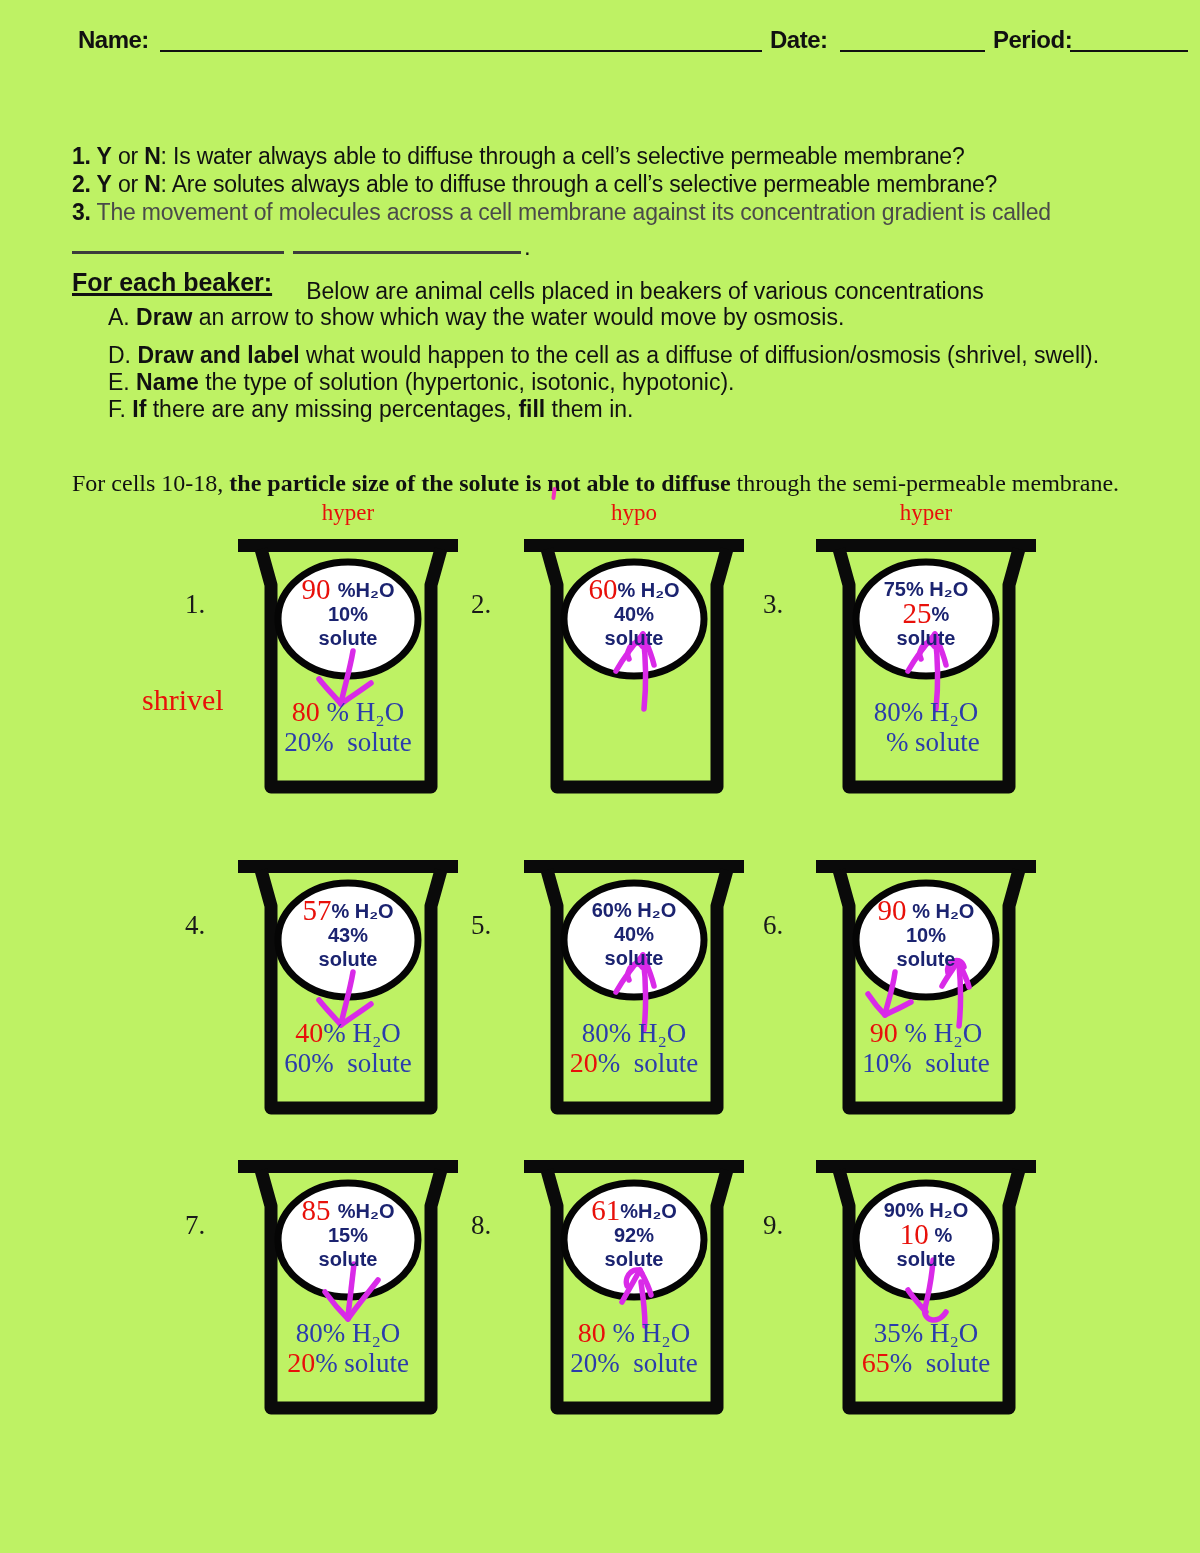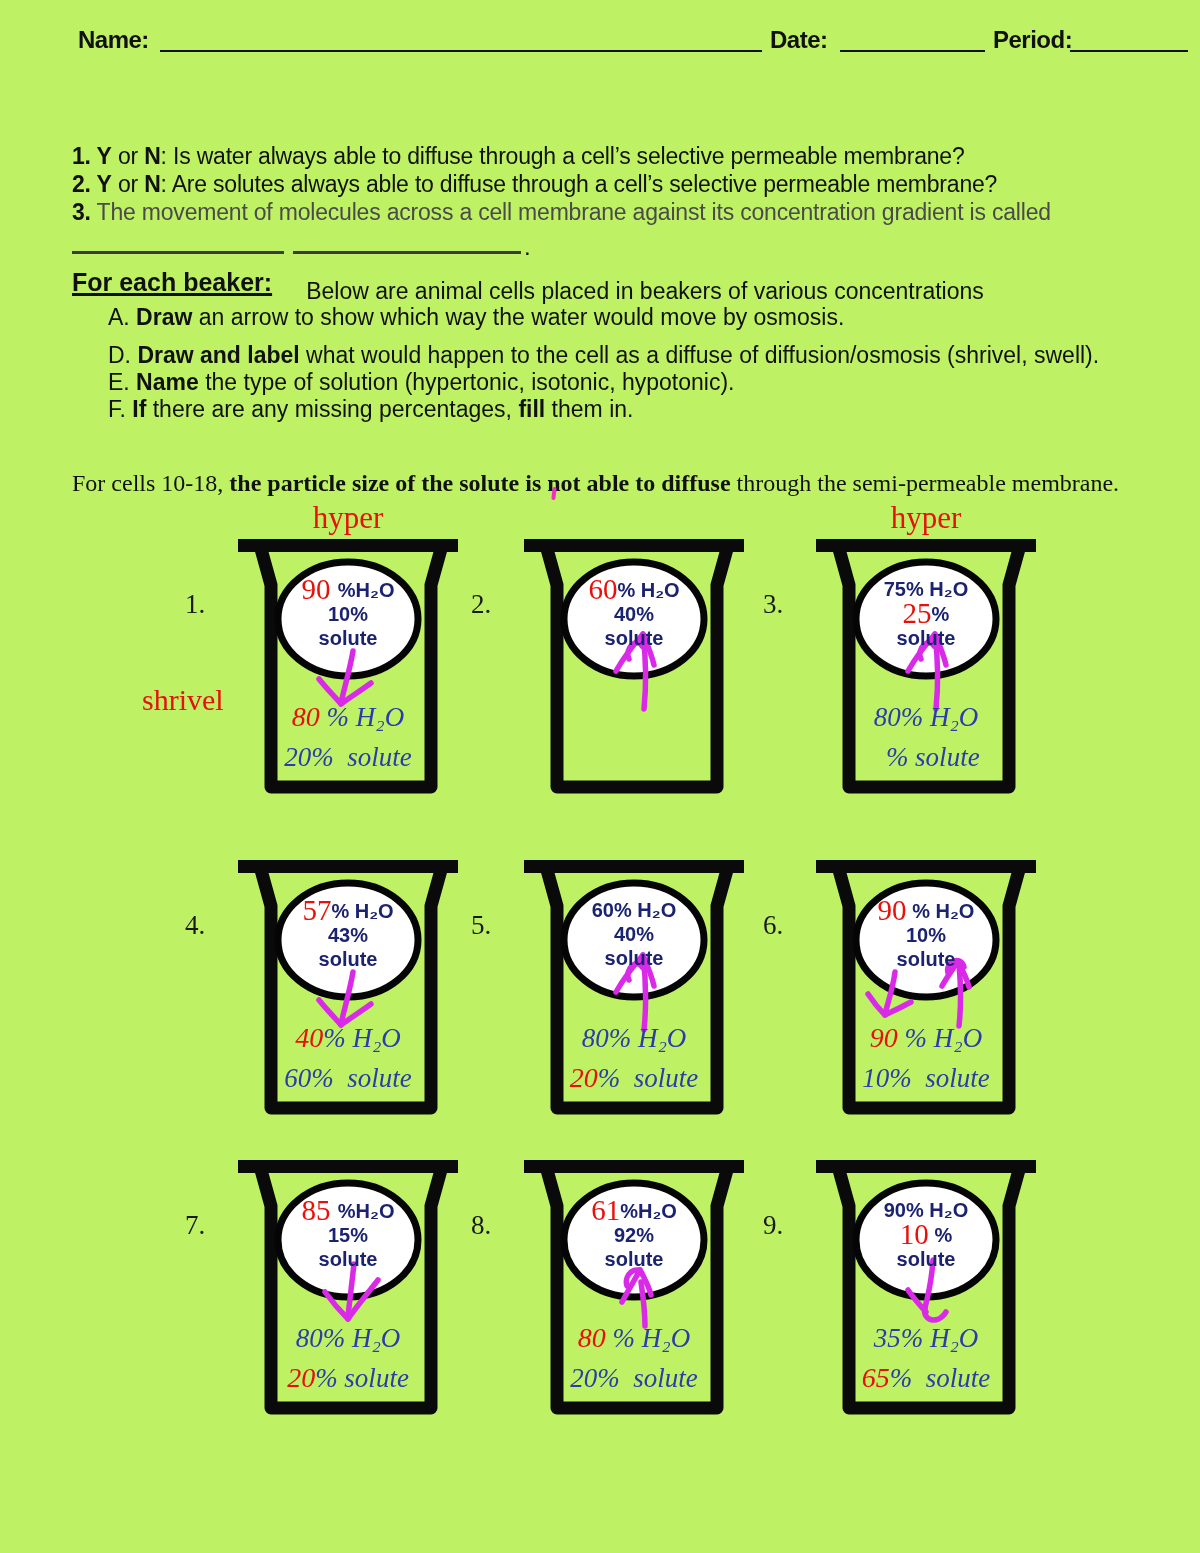--- a/index.html
+++ b/index.html
@@ -22,29 +22,29 @@
   .step{font-size:23px;line-height:27px;white-space:nowrap;}
   .step b{font-weight:700;}
   
   #note{left:72px;top:470px;font-family:"Liberation Serif","DejaVu Serif",serif;font-size:24px;white-space:nowrap;}
   #note b{font-weight:700;}
   
   .beaker-unit{position:absolute;width:222px;height:265px;}
   .bk-svg{position:absolute;left:0;top:0;overflow:visible;}
   .bk-num{position:absolute;left:-52px;top:52px;font-family:"Liberation Serif","DejaVu Serif",serif;font-size:27px;color:#1a1a1a;}
   .bk-label{position:absolute;left:0;top:-37px;width:222px;text-align:center;
-            font-family:"Liberation Serif","DejaVu Serif",serif;font-size:31px;color:#e8100a;}
+            font-family:"Liberation Serif","DejaVu Serif",serif;font-size:23px;color:#e8100a;}
   .bk-side{position:absolute;left:-95px;top:146px;font-family:"Liberation Serif","DejaVu Serif",serif;
            font-size:30px;color:#e8100a;}
   .cell-text{position:absolute;left:21px;top:40px;width:180px;text-align:center;
              font-weight:700;font-size:20px;line-height:24px;color:#1b2370;letter-spacing:0;}
   .cell-text .red{font-family:"Liberation Serif","DejaVu Serif",serif;font-weight:400;font-size:29px;
                   color:#e8100a;vertical-align:-2px;letter-spacing:0;}
   .bk-bottom{position:absolute;left:0px;top:160px;width:222px;text-align:center;
-             font-family:"Liberation Serif","DejaVu Serif",serif;font-size:27px;line-height:40px;color:#2b3cab;font-style:italic;}
+             font-family:"Liberation Serif","DejaVu Serif",serif;font-size:27px;line-height:30px;color:#2b3cab;}
   .bk-bottom .red{color:#e8100a;font-size:28px;}
   .pen-mark{position:absolute;left:552px;top:487px;width:4px;height:13px;background:#f12fbe;border-radius:2px;transform:rotate(7deg);}
 </style>
 </head>
 <body>
 
 <div id="page">
 
   <span class="abs hdr-label" style="left:78px;top:26px">Name:</span>
   <div class="abs hdr-line" style="left:160px;top:49px;width:602px"></div>
@@ -110,20 +110,21 @@
           <div><span>10%</span></div>
           <div><span>solute</span></div>
         </div>
         <div class="bk-bottom">
           <div><span class="red">80</span><span> % H₂O</span></div>
           <div><span>20%&nbsp; solute</span></div>
         </div>
       </div>
       <div class="beaker-unit" style="left: 523px; top: 537px;">
         <div class="bk-num">2.</div>
+        <div class="bk-label">hypo</div>
         <svg viewBox="0 0 222 265" width="222" height="265" class="bk-svg">
           <rect x="1" y="2" width="220" height="13" fill="#0a0a0a"></rect>
           <path d="M24 12 L34 48 L34 250 L194 250 L194 48 L204 12" fill="none" stroke="#0a0a0a" stroke-width="13" stroke-linejoin="round"></path>
           <ellipse cx="111" cy="82" rx="70" ry="57" fill="#ffffff" stroke="#050505" stroke-width="7"></ellipse>
           <g>
             <path d="M121 172 C123 152 123 122 120 98" fill="none" stroke="#d92ae8" stroke-width="5.5" stroke-linecap="round"></path>
             <path d="M93 134 C101 120 112 106 120 97" fill="none" stroke="#d92ae8" stroke-width="5.5" stroke-linecap="round"></path>
             <path d="M120 97 C125 109 129 119 131 128" fill="none" stroke="#d92ae8" stroke-width="5.5" stroke-linecap="round"></path>
             <path d="M106 122 C101 111 114 100 119 109" fill="none" stroke="#d92ae8" stroke-width="5.5" stroke-linecap="round"></path>
           </g>

